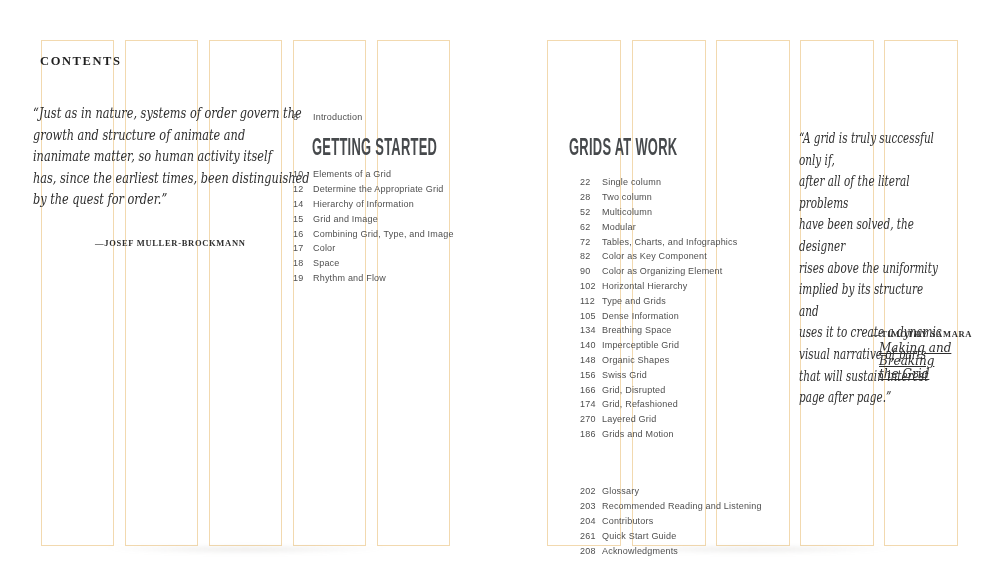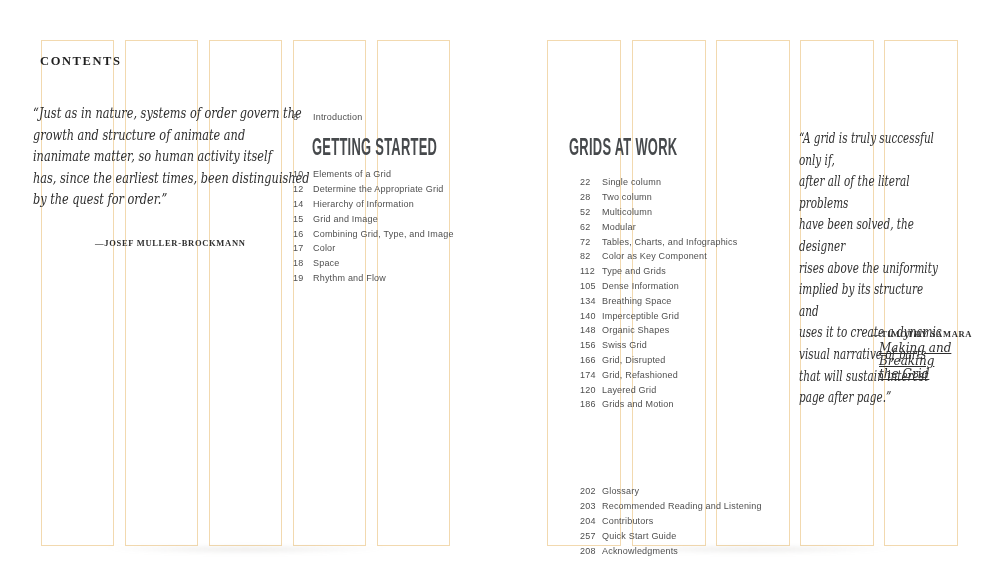--- a/index.html
+++ b/index.html
@@ -193,21 +193,29 @@
       <div class="toc-row">
         <span class="toc-num">72</span>
         <span class="toc-label">Tables, Charts, and Infographics</span>
       </div>
 
       <div class="toc-row">
         <span class="toc-num">82</span>
         <span class="toc-label">Color as Key Component</span>
       </div>
 
-
+      <div class="toc-row">
+        <span class="toc-num">90</span>
+        <span class="toc-label">Color as Organizing Element</span>
+      </div>
+
+      <div class="toc-row">
+        <span class="toc-num">102</span>
+        <span class="toc-label">Horizontal Hierarchy</span>
+      </div>
 
       <div class="toc-row">
         <span class="toc-num">112</span>
         <span class="toc-label">Type and Grids</span>
       </div>
 
       <div class="toc-row">
         <span class="toc-num">105</span>
         <span class="toc-label">Dense Information</span>
       </div>
@@ -236,21 +244,21 @@
         <span class="toc-num">166</span>
         <span class="toc-label">Grid, Disrupted</span>
       </div>
 
       <div class="toc-row">
         <span class="toc-num">174</span>
         <span class="toc-label">Grid, Refashioned</span>
       </div>
 
       <div class="toc-row">
-        <span class="toc-num">120</span>
+        <span class="toc-num">270</span>
         <span class="toc-label">Layered Grid</span>
       </div>
 
       <div class="toc-row">
         <span class="toc-num">186</span>
         <span class="toc-label">Grids and Motion</span>
       </div>
 
     </div>
 
@@ -265,21 +273,21 @@
         <span class="toc-num">203</span>
         <span class="toc-label">Recommended Reading and Listening</span>
       </div>
 
       <div class="toc-row">
         <span class="toc-num">204</span>
         <span class="toc-label">Contributors</span>
       </div>
 
       <div class="toc-row">
-        <span class="toc-num">257</span>
+        <span class="toc-num">261</span>
         <span class="toc-label">Quick Start Guide</span>
       </div>
 
       <div class="toc-row">
         <span class="toc-num">208</span>
         <span class="toc-label">Acknowledgments</span>
       </div>
     </div>
 
   <div class="quote right">“A grid is truly successful only if,

